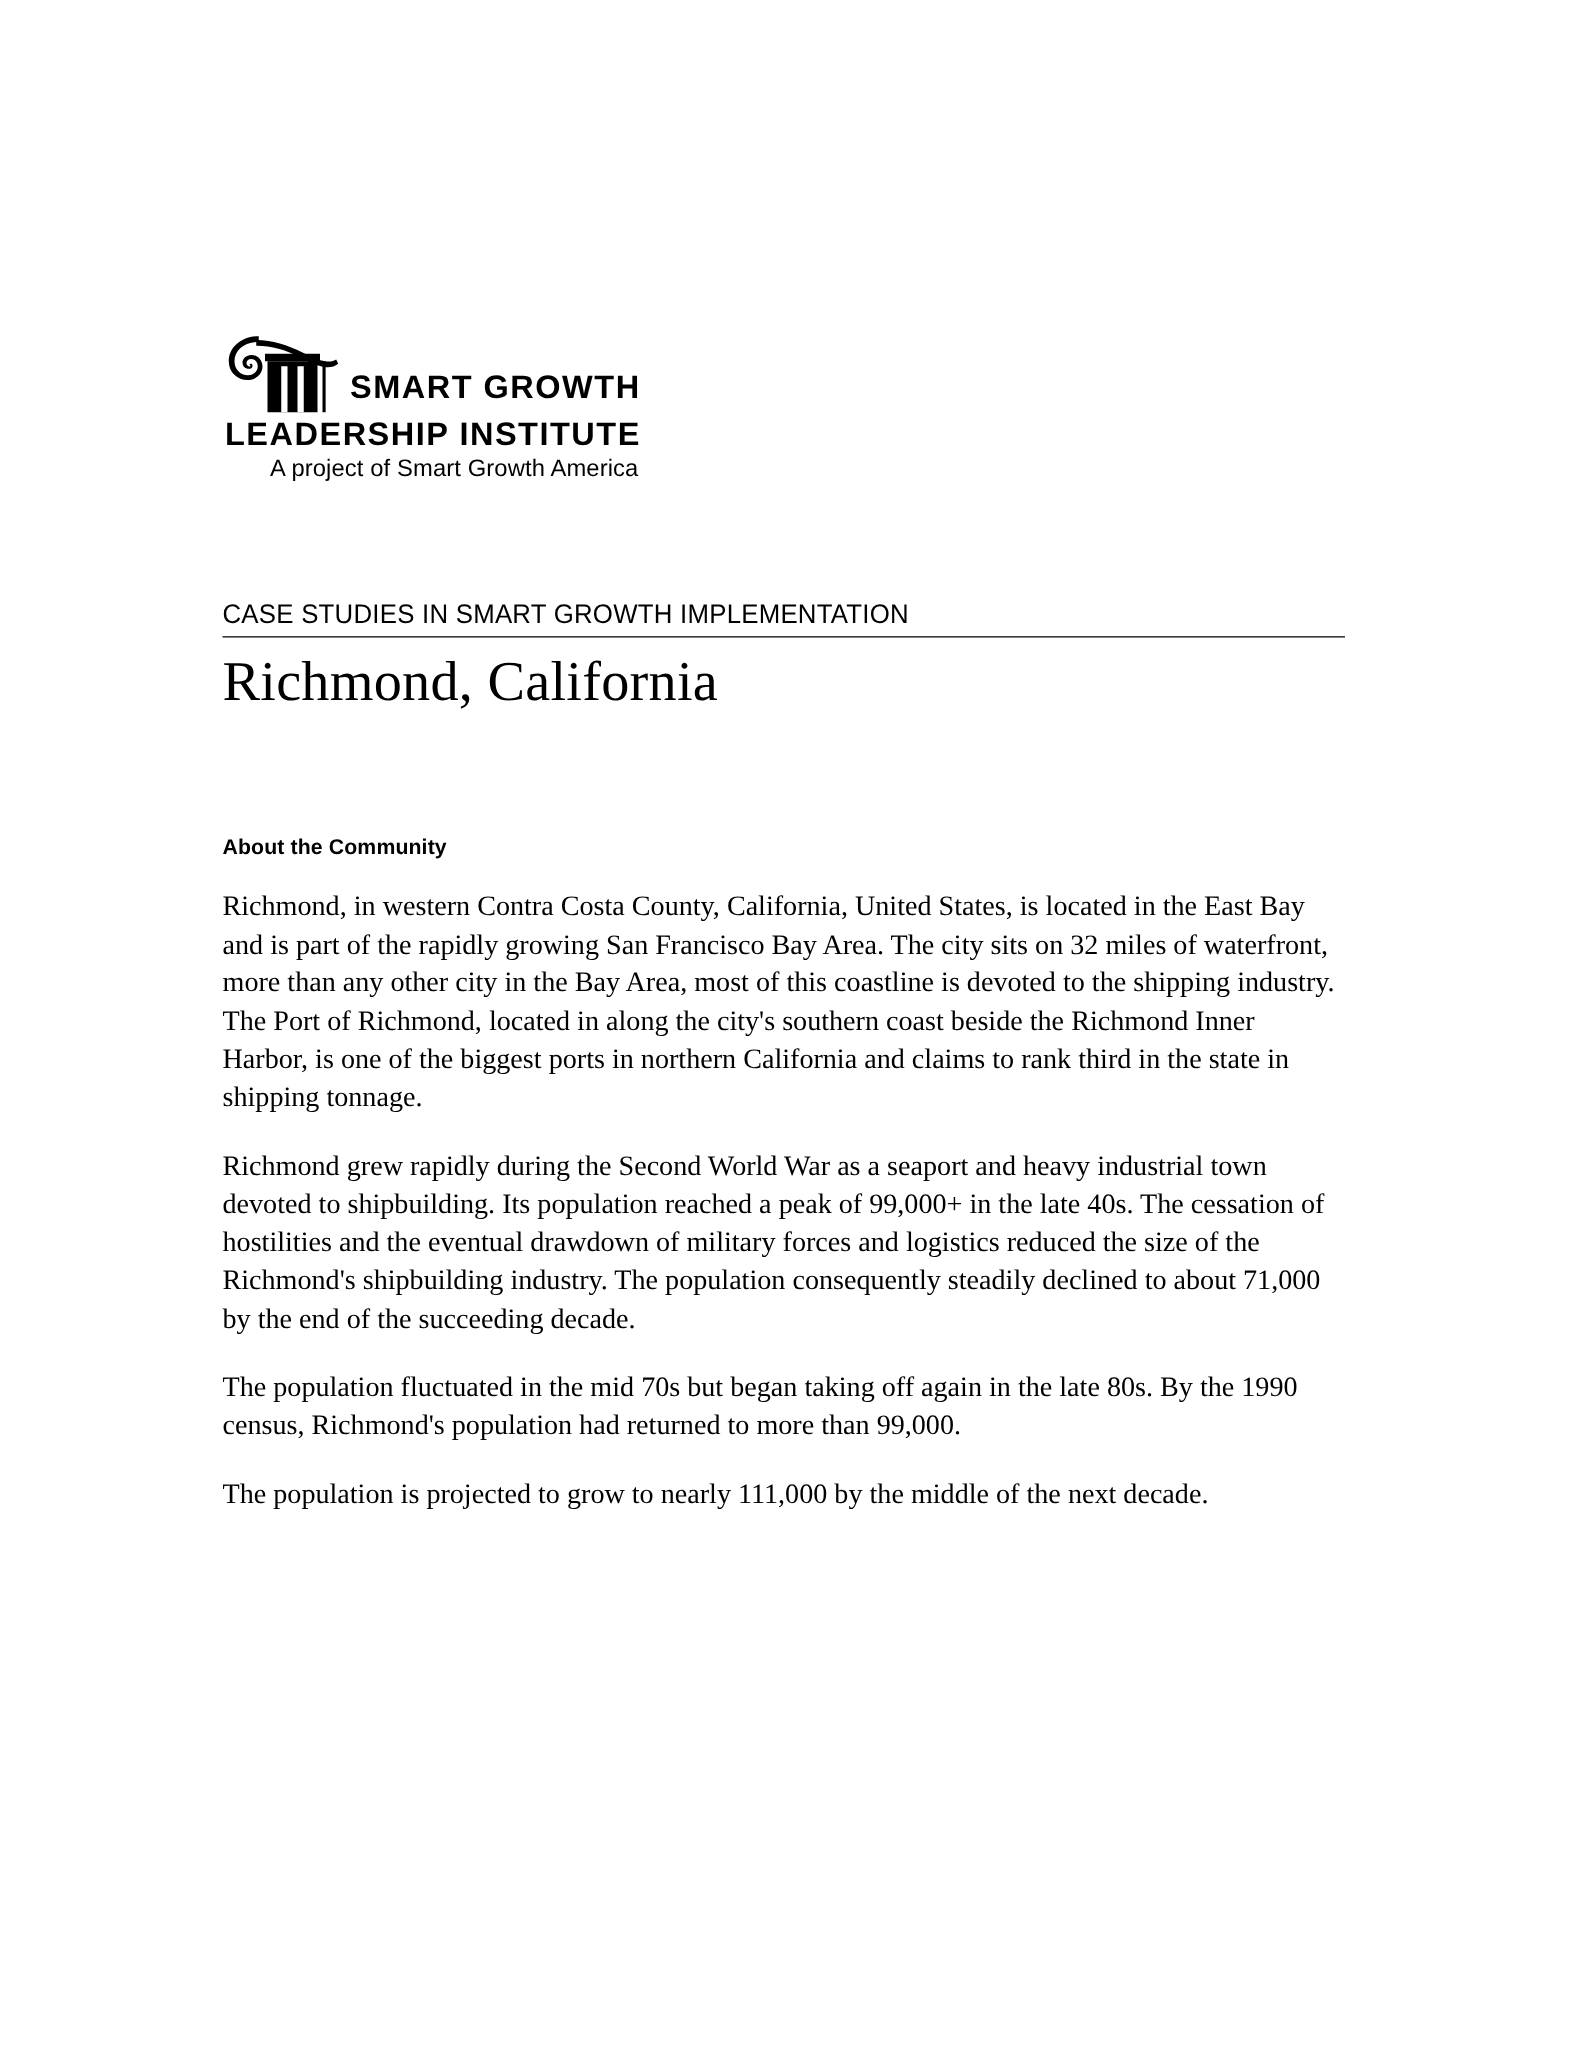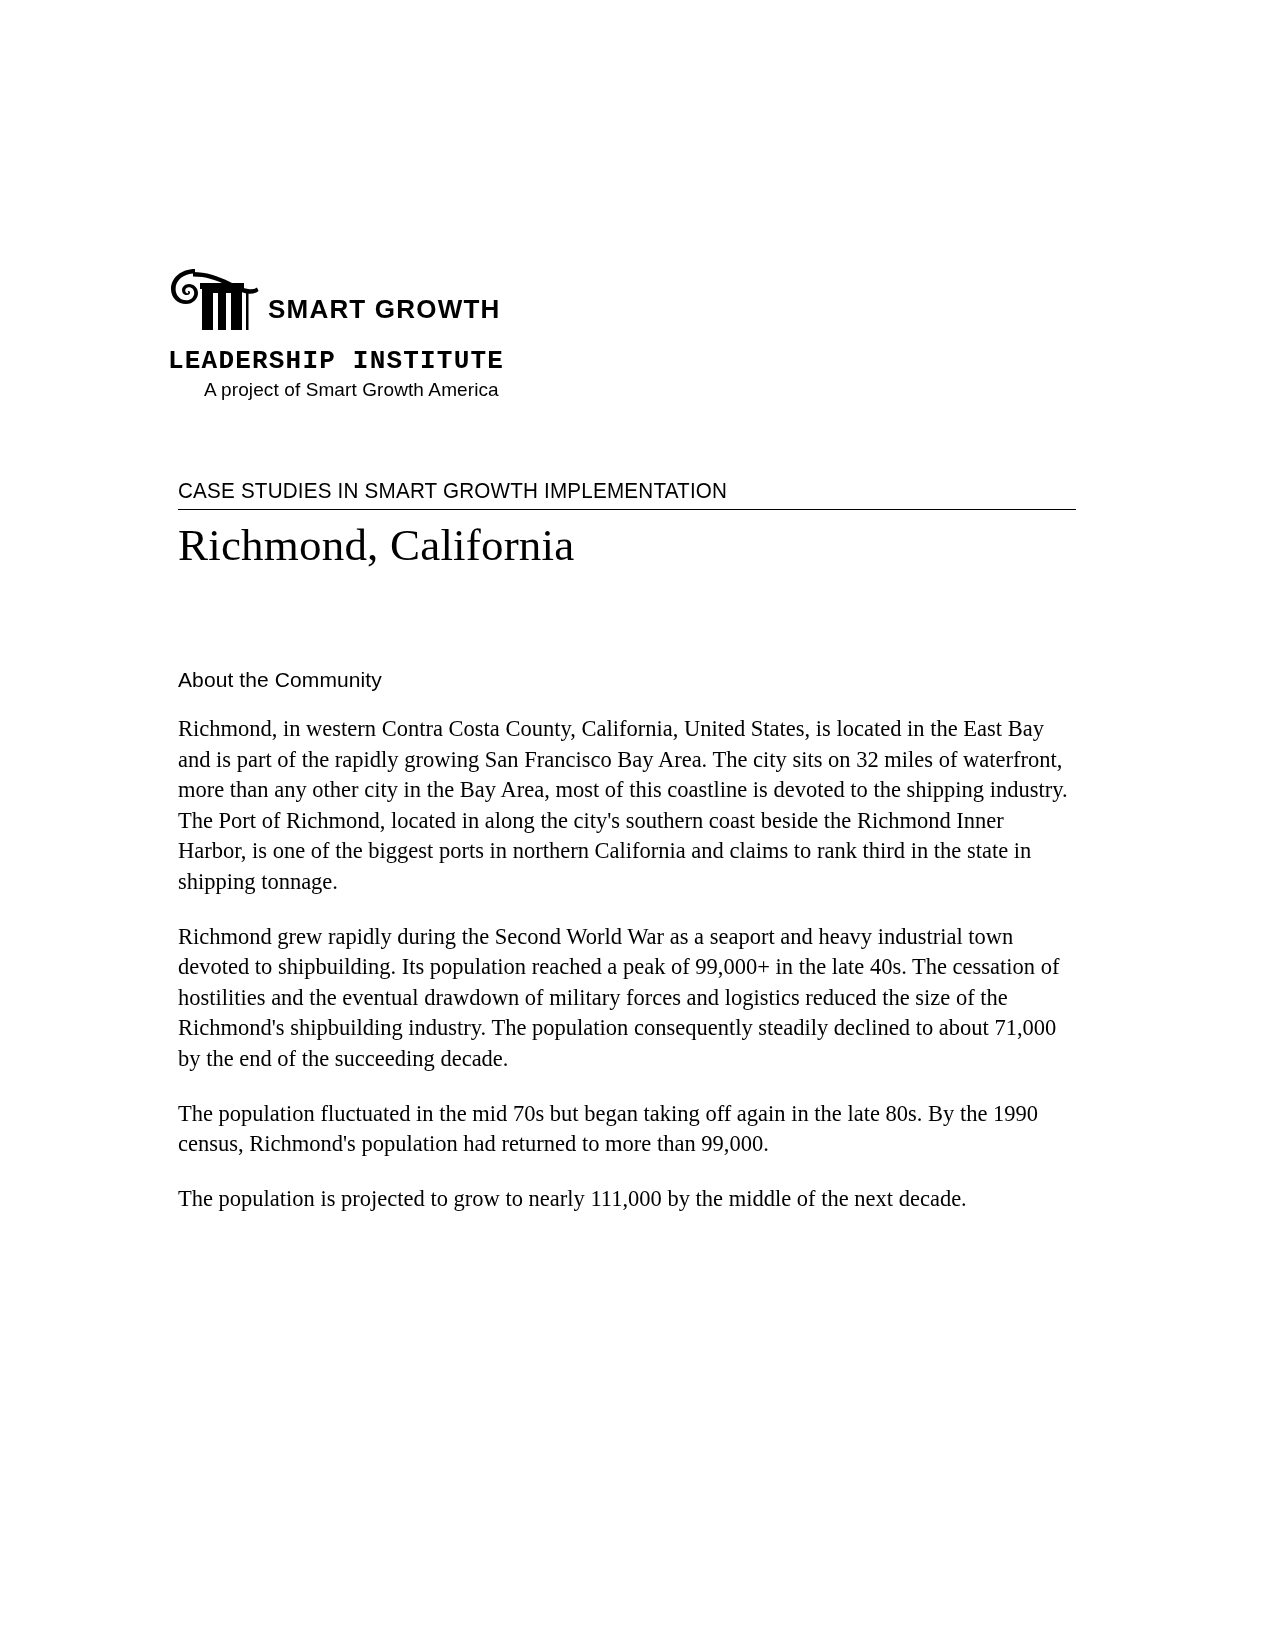--- a/index.html
+++ b/index.html
@@ -15,21 +15,21 @@
     background: #ffffff;
     margin: 0 auto;
     overflow: hidden;
     font-family: "Liberation Serif", "DejaVu Serif", serif;
     color: #000000;
   }
 
   
   .logo-block {
     position: absolute;
-    left: 168px;
+    left: 180px;
     top: 262px;
     width: 340px;
   }
 
   .logo-row {
     display: flex;
     align-items: flex-end;
     gap: 8px;
   }
 
@@ -45,27 +45,27 @@
     font-size: 26px;
     font-weight: bold;
     letter-spacing: 1.2px;
     line-height: 1;
     color: #000;
     padding-bottom: 8px;
     white-space: nowrap;
   }
 
   .logo-wordmark-2 {
-    font-family: Liberation Mono, monospace;
+    font-family: Liberation Sans, sans-serif;
     font-size: 26px;
     font-weight: bold;
     letter-spacing: 1.2px;
     line-height: 1;
     color: #000;
-    margin-top: 18px;
+    margin-top: 4px;
     white-space: nowrap;
   }
 
   .logo-tagline {
     font-family: "Liberation Sans", "DejaVu Sans", sans-serif;
     font-size: 19px;
     font-weight: normal;
     color: #000;
     margin-top: 5px;
     margin-left: 36px;
@@ -115,22 +115,22 @@
   
   .body-block {
     position: absolute;
     left: 178px;
     top: 668px;
     width: 890px;
   }
 
   .section-heading {
     font-family: "Liberation Sans", "DejaVu Sans", sans-serif;
-    font-size: 21px;
-    font-weight: normal;
+    font-size: 17px;
+    font-weight: bold;
     color: #000;
     margin: 0 0 22px 0;
     letter-spacing: 0.1px;
   }
 
   .body-para {
     font-family: "Liberation Serif", "DejaVu Serif", serif;
     font-size: 22.5px;
     line-height: 1.36;
     color: #000;

